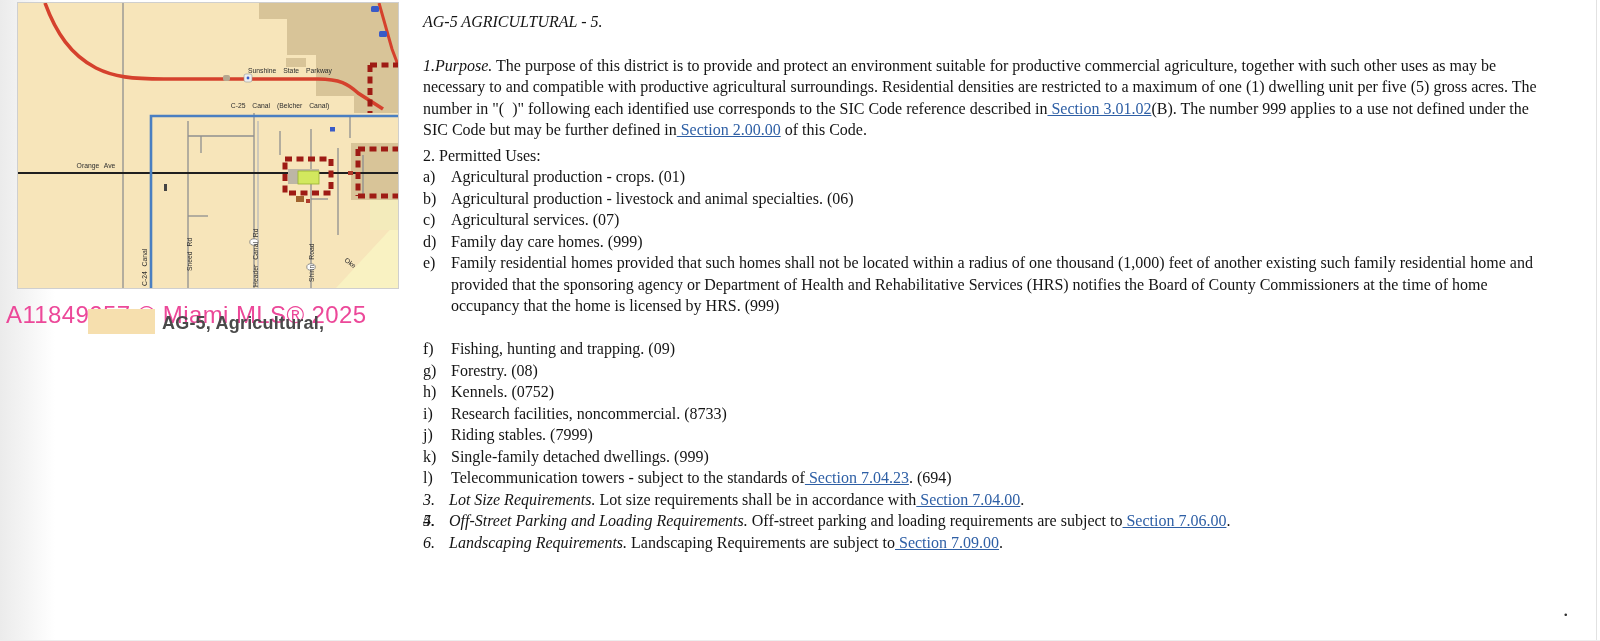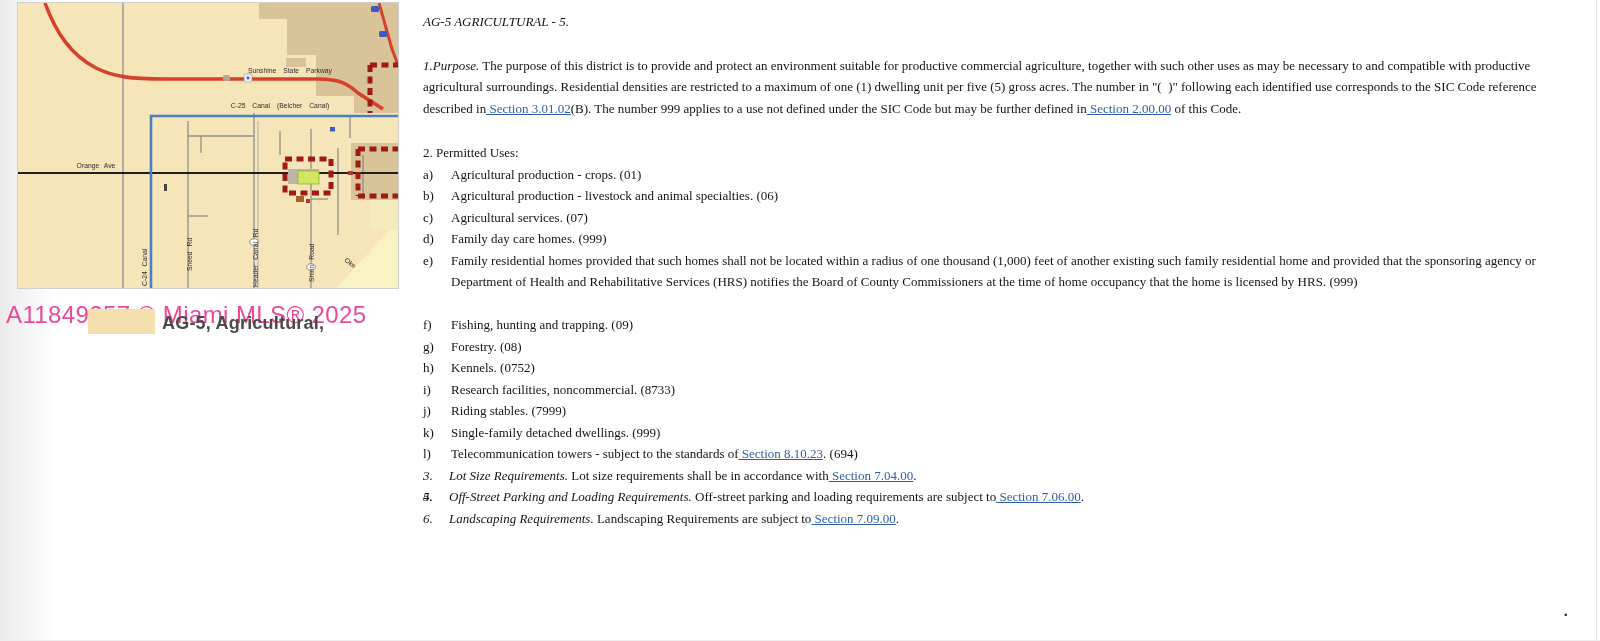--- a/index.html
+++ b/index.html
@@ -20,23 +20,23 @@
   .map-label.med { word-spacing:3px; }
 
   .caption { position:absolute; left:6px; top:301px;
     font-family:"Liberation Sans", sans-serif; font-size:24px; color:#ec4899; letter-spacing:0.4px; }
   .legend { position:absolute; left:88px; top:309px; display:flex; align-items:flex-end; }
   .legend-swatch { width:67px; height:25px; background:#f6dfae; }
   .legend-label { margin-left:7px; font-family:"Liberation Sans", sans-serif;
     font-weight:bold; font-size:18px; color:#4a4a4a; letter-spacing:0.2px; }
 
   .doc { position:absolute; left:423px; top:3px; width:1120px;
-    font-size:13px; line-height:21.5px; color:#141414; }
+    font-size:16px; line-height:21.5px; color:#141414; }
   .doc-title { font-style:italic; padding-top:8px; margin:0 0 22px 0; }
-  .para { margin:0 0 23px 0; }
+  .para { margin:0 0 4px 0; }
   .section-heading { }
   .list-item { position:relative; padding-left:28px; }
   .list-item .marker { position:absolute; left:0; top:0; }
   .numbered .list-item { padding-left:26px; }
   .gap-after { margin-bottom:21.5px; }
   .italic-lead { font-style:italic; }
   .doc-link { color:#2e5fa5; text-decoration:underline; cursor:pointer; }
   .stray-dot { position:absolute; left:1563px; top:598px; font-size:22px; line-height:22px; color:#333; }
 </style>
 </head>
@@ -129,21 +129,21 @@
       <div class="list-item"><span class="marker">b)</span><span class="item-body"><span class="text-run">Agricultural production - livestock and animal specialties. (06)</span></span></div>
       <div class="list-item"><span class="marker">c)</span><span class="item-body"><span class="text-run">Agricultural services. (07)</span></span></div>
       <div class="list-item"><span class="marker">d)</span><span class="item-body"><span class="text-run">Family day care homes. (999)</span></span></div>
       <div class="list-item gap-after"><span class="marker">e)</span><span class="item-body"><span class="text-run">Family residential homes provided that such homes shall not be located within a radius of one thousand (1,000) feet of another existing such family residential home and provided that the sponsoring agency or Department of Health and Rehabilitative Services (HRS) notifies the Board of County Commissioners at the time of home occupancy that the home is licensed by HRS. (999)</span></span></div>
       <div class="list-item"><span class="marker">f)</span><span class="item-body"><span class="text-run">Fishing, hunting and trapping. (09)</span></span></div>
       <div class="list-item"><span class="marker">g)</span><span class="item-body"><span class="text-run">Forestry. (08)</span></span></div>
       <div class="list-item"><span class="marker">h)</span><span class="item-body"><span class="text-run">Kennels. (0752)</span></span></div>
       <div class="list-item"><span class="marker">i)</span><span class="item-body"><span class="text-run">Research facilities, noncommercial. (8733)</span></span></div>
       <div class="list-item"><span class="marker">j)</span><span class="item-body"><span class="text-run">Riding stables. (7999)</span></span></div>
       <div class="list-item"><span class="marker">k)</span><span class="item-body"><span class="text-run">Single-family detached dwellings. (999)</span></span></div>
-      <div class="list-item"><span class="marker">l)</span><span class="item-body"><span class="text-run">Telecommunication towers - subject to the standards of</span><a href="#" class="doc-link"> Section 8.10.23</a><span class="text-run">. (694)</span></span></div>
+      <div class="list-item"><span class="marker">l)</span><span class="item-body"><span class="text-run">Telecommunication towers - subject to the standards of</span><a href="#" class="doc-link"> Section 7.04.23</a><span class="text-run">. (694)</span></span></div>
     </div>
   <div class="numbered">
       <div class="list-item"><span class="marker italic-lead">3.</span><span class="item-body"><span class="italic-lead">Lot Size Requirements.</span><span class="text-run"> Lot size requirements shall be in accordance with</span><a href="#" class="doc-link"> Section 7.04.00</a><span class="text-run">.</span></span></div>
       <div class="list-item"><span class="marker italic-lead">4.</span></div>
       <div class="list-item"><span class="marker italic-lead">5.</span><span class="item-body"><span class="italic-lead">Off-Street Parking and Loading Requirements.</span><span class="text-run"> Off-street parking and loading requirements are subject to</span><a href="#" class="doc-link"> Section 7.06.00</a><span class="text-run">.</span></span></div>
       <div class="list-item"><span class="marker italic-lead">6.</span><span class="item-body"><span class="italic-lead">Landscaping Requirements.</span><span class="text-run"> Landscaping Requirements are subject to</span><a href="#" class="doc-link"> Section 7.09.00</a><span class="text-run">.</span></span></div>
     </div>
 </div>
 
 <div class="stray-dot">.</div>

